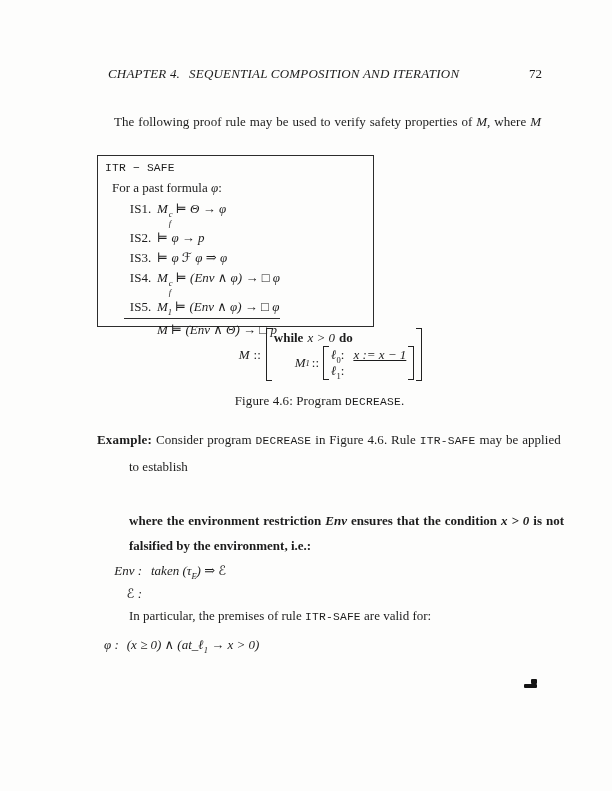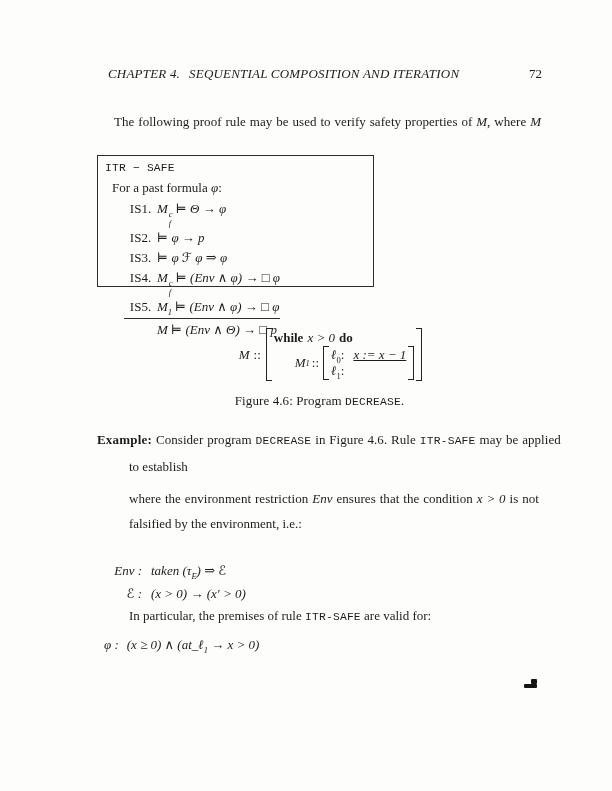--- a/index.html
+++ b/index.html
@@ -17,21 +17,21 @@
   .chapter{font-style:italic;margin-left:11px;letter-spacing:.2px;white-space:nowrap;}
   .chapter .chsp{margin-left:9px;}
   .pagenum{font-style:normal;}
 
   
   .intro{position:absolute;top:110px;left:97px;width:445px;line-height:24px;}
   .pline{white-space:nowrap;letter-spacing:.05px;word-spacing:.6px;}
   .pline.indent{text-indent:17px;}
 
   
-  .rulebox{position:absolute;top:155px;left:97px;width:277px;height:132px;border:1px solid #2c2c2c;box-sizing:border-box;padding:4px 0 0 7px;}
+  .rulebox{position:absolute;top:155px;left:97px;width:277px;height:172px;border:1px solid #2c2c2c;box-sizing:border-box;padding:4px 0 0 7px;}
   .rb-title{margin-top:2px;}
   .rb-intro{margin:4px 0 2px 7px;line-height:19px;}
   .prems{margin-left:19px;width:-moz-fit-content;width:fit-content;}
   .prow{display:grid;grid-template-columns:33px max-content;line-height:20px;align-items:baseline;text-align:center;}
   .plabel{font-style:normal;}
   .pformula{white-space:nowrap;}
   .rest{margin-left:3px;}
   .supsub{display:inline-flex;flex-direction:column;align-items:flex-start;font-size:8.5px;line-height:1.05;vertical-align:-4px;margin-left:1px;}
   .rb-line{border-top:1px solid #2c2c2c;margin:1px 0 1px 0;}
   .rb-concl{margin-left:33px;line-height:19px;white-space:nowrap;}
@@ -61,21 +61,21 @@
 
   
   .mformula{position:absolute;top:478px;left:108px;white-space:nowrap;font-size:13px;}
   .ub{display:inline-block;position:relative;text-align:center;padding:0 1px;}
   .ubbrace{position:absolute;left:1px;right:1px;top:16px;height:3px;border-bottom:1px solid #222;border-left:1px solid #222;border-right:1px solid #222;border-radius:0 0 3px 3px;}
   .ubbrace::after{content:"";position:absolute;left:50%;bottom:-3px;width:1px;height:3px;background:#222;}
   .ublbl{position:absolute;top:23px;left:0;right:0;font-size:8.5px;text-align:center;font-style:normal;}
   .ublbl.it{font-style:italic;}
 
   
-  .wherepara{position:absolute;top:487px;left:129px;width:420px;line-height:24.5px;}
+  .wherepara{position:absolute;top:509px;left:129px;width:420px;line-height:24.5px;font-weight:bold;}
 
   
   .envdefs{position:absolute;top:559px;left:97px;line-height:23px;}
   .edrow{display:flex;align-items:baseline;white-space:nowrap;}
   .elabel{display:inline-block;width:45px;text-align:right;}
   .ebody{margin-left:9px;}
 
   
   .particular{position:absolute;top:608px;left:129px;white-space:nowrap;}
 
@@ -178,21 +178,20 @@
     <div>falsified by the environment, i.e.:</div>
   </div>
 
   <div class="envdefs">
     <div class="edrow">
         <span class="elabel mi">Env :</span>
         <span class="ebody mi"><span>taken (τ</span><sub>E</sub><span>) ⇒ ℰ</span></span>
       </div>
     <div class="edrow">
         <span class="elabel mi">ℰ :</span>
-        <span class="ebody mi">(x &gt; 0) → (x′ &gt; 0)</span>
       </div>
   </div>
 
   <div class="particular"><span>In particular, the premises of rule </span><span class="mono">ITR-SAFE</span><span> are valid for:</span></div>
 
   <div class="phidef"><span class="mi">φ :</span><span class="ebody mi"><span>(x ≥ 0) ∧ (at_ℓ</span><sub>1</sub><span> → x &gt; 0)</span></span></div>
 
   <div class="artifact">
       <span class="a1"></span>
       <span class="a2"></span>

